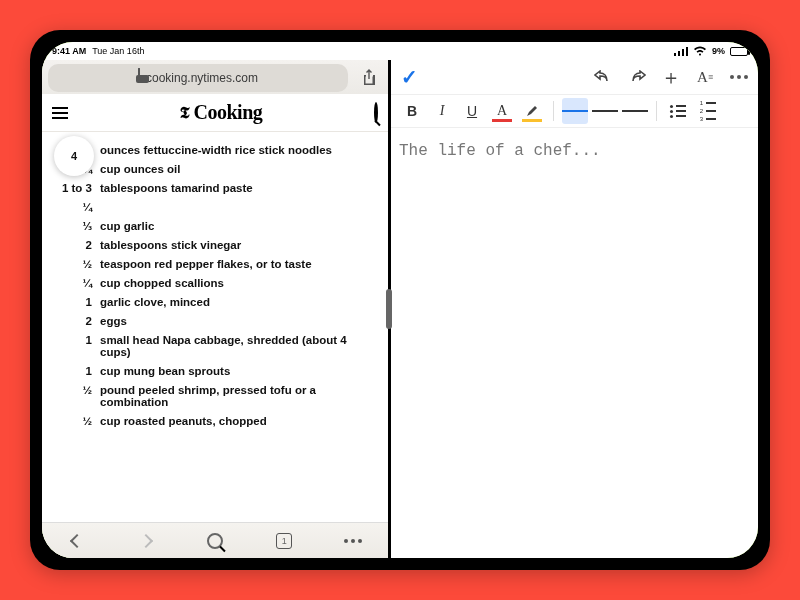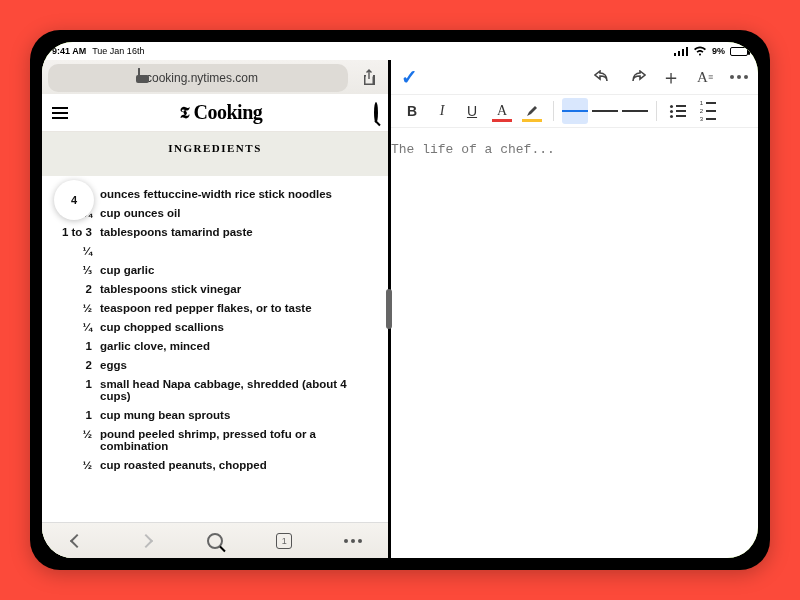--- a/index.html
+++ b/index.html
@@ -133,22 +133,22 @@
   .font-color .bar{position:absolute;left:3px;right:3px;bottom:2px;height:3px;}
   .aligns span, .lists span { display:block; width:14px; height:2px; background:currentColor; margin:2px 0;}
   .align-left span:nth-child(2){width:9px;}
   .align-center span{margin-left:auto;margin-right:auto;} .align-center span:nth-child(2){width:9px;}
   .align-right span{margin-left:auto;} .align-right span:nth-child(2){width:9px;}
   .bullets { display:flex;flex-direction:column;gap:2px;} .bullets div{display:flex;gap:3px;align-items:center;}
   .bullets .dot{width:3px;height:3px;border-radius:50%;background:currentColor;}
   .bullets .line{width:10px;height:2px;background:currentColor;}
 
   .editor-body {
-    flex:1; padding:14px 0;
-    font-family: "Courier New", monospace; font-size:13px; color:#777;
+    flex:1; padding:14px 8px;
+    font-family: "Courier New", monospace; font-size:16px; color:#777;
   }
 
   svg { display:block; }
 </style>
 </head>
 <body>
 
 <div class="ipad">
   <div class="screen">
 
@@ -197,21 +197,20 @@
               <span></span>
               <span></span>
             </div>
           <div class="nyt-logo">
             <span class="nyt-t">𝕿</span>
             <span class="cooking-word">Cooking</span>
           </div>
           <div><span class="mag"></span></div>
         </div>
 
-        <div class="ingredients-band">INGREDIENTS</div>
 
         <div class="ing-list">
           <div class="highlight-circle">4</div>
           <div id="ing-rows">
               <div class="ing-row">
                 <div class="ing-qty" style="visibility: hidden;">4</div>
                 <div class="ing-item">ounces fettuccine-width rice stick noodles</div>
               </div>
               <div class="ing-row">
                 <div class="ing-qty">¼</div>

